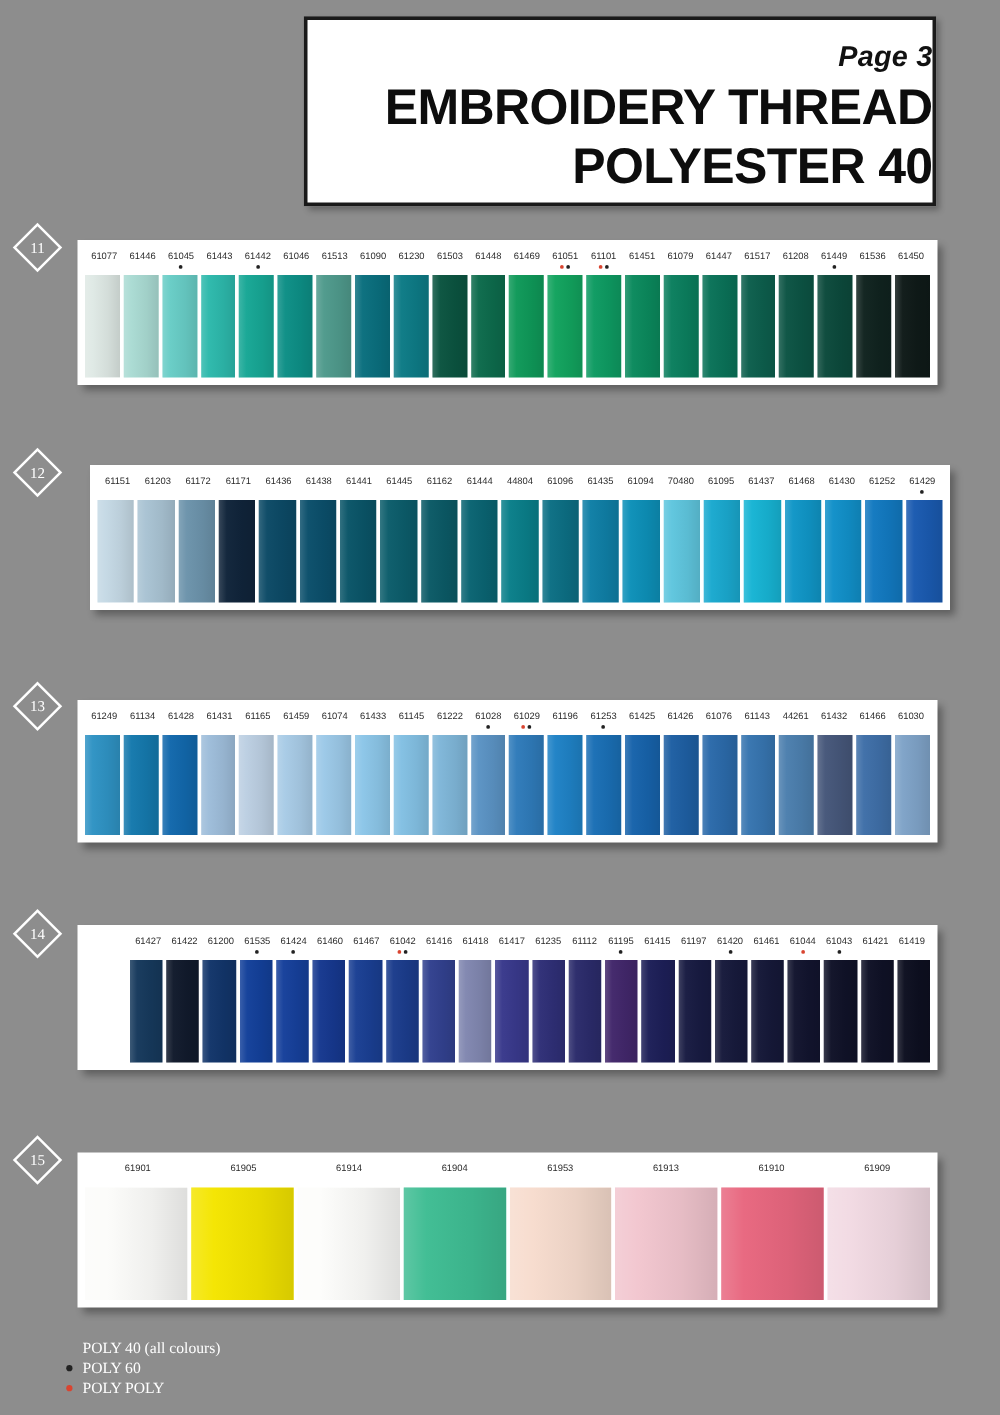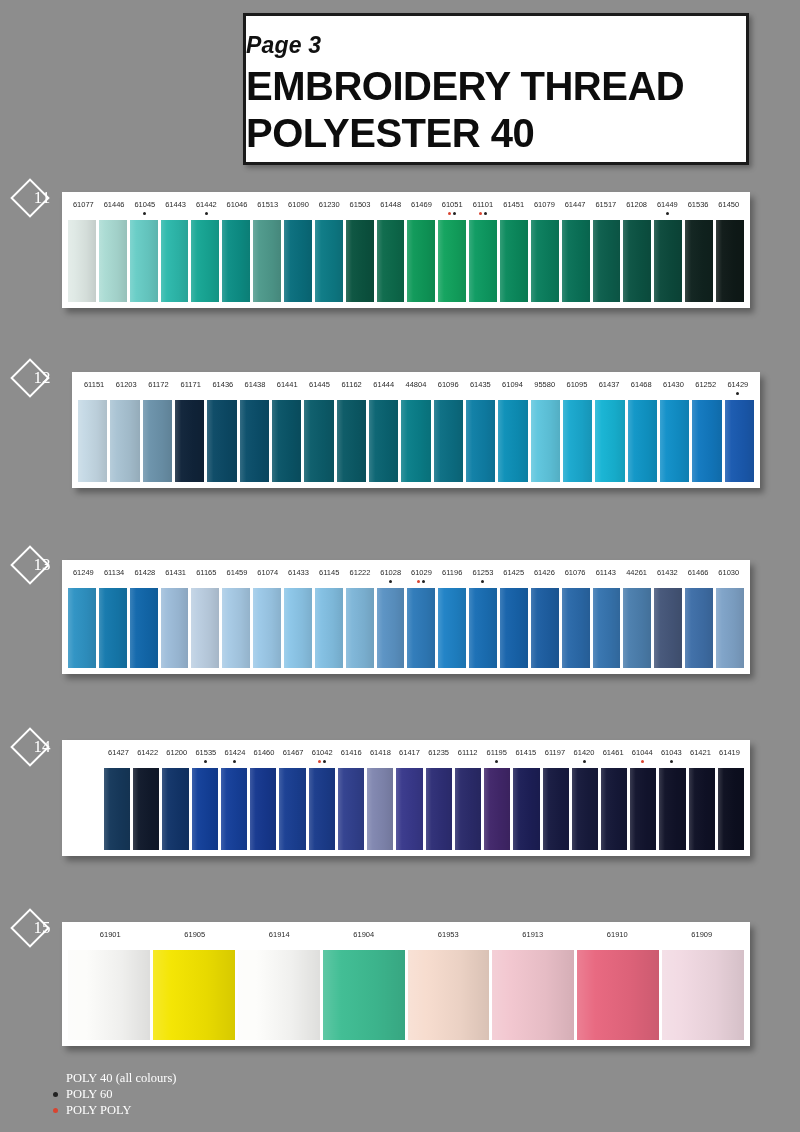--- a/index.html
+++ b/index.html
@@ -19,21 +19,21 @@
   .title-card {
     position: absolute;
     left: 243px;
     top: 13px;
     width: 506px;
     height: 152px;
     background: #ffffff;
     border: 3px solid #1a1a1a;
     box-sizing: border-box;
     box-shadow: 3px 3px 5px rgba(0,0,0,0.30);
-    text-align: left;
+    text-align: right;
   }
   .page-label {
     font-style: italic;
     font-weight: bold;
     font-size: 23px;
     color: #111;
     margin-top: 16px;
     letter-spacing: 0.2px;
   }
   .title-line {
@@ -58,26 +58,26 @@
   .badge .diamond {
     position: absolute;
     left: 6px; top: 6px;
     width: 28px; height: 28px;
     border: 2px solid #ffffff;
     transform: rotate(45deg);
     box-sizing: border-box;
   }
   .badge .num {
     position: absolute;
-    left: 12px; top: 0;
+    left: 0; top: 0;
     width: 40px; height: 40px;
     line-height: 40px;
     text-align: center;
     color: #ffffff;
-    font-size: 17px;
+    font-size: 12px;
     font-family: "Liberation Serif", serif;
   }
 
   .card {
     position: absolute;
     background: #ffffff;
     box-shadow: 4px 5px 6px rgba(0,0,0,0.33);
     box-sizing: border-box;
     padding: 0;
   }
@@ -243,21 +243,21 @@
           <div class="code-cell">61436</div>
           <div class="code-cell">61438</div>
           <div class="code-cell">61441</div>
           <div class="code-cell">61445</div>
           <div class="code-cell">61162</div>
           <div class="code-cell">61444</div>
           <div class="code-cell">44804</div>
           <div class="code-cell">61096</div>
           <div class="code-cell">61435</div>
           <div class="code-cell">61094</div>
-          <div class="code-cell">95580</div>
+          <div class="code-cell">70480</div>
           <div class="code-cell">61095</div>
           <div class="code-cell">61437</div>
           <div class="code-cell">61468</div>
           <div class="code-cell">61430</div>
           <div class="code-cell">61252</div>
           <div class="code-cell">61429<div class="dots"><span class="dot black"></span></div></div>
         </div>
         <div class="swatch-strip" style="height: 88px;">
           <div class="swatch" style="background: rgb(197, 217, 229);"></div>
           <div class="swatch" style="background: rgb(169, 195, 211);"></div>

